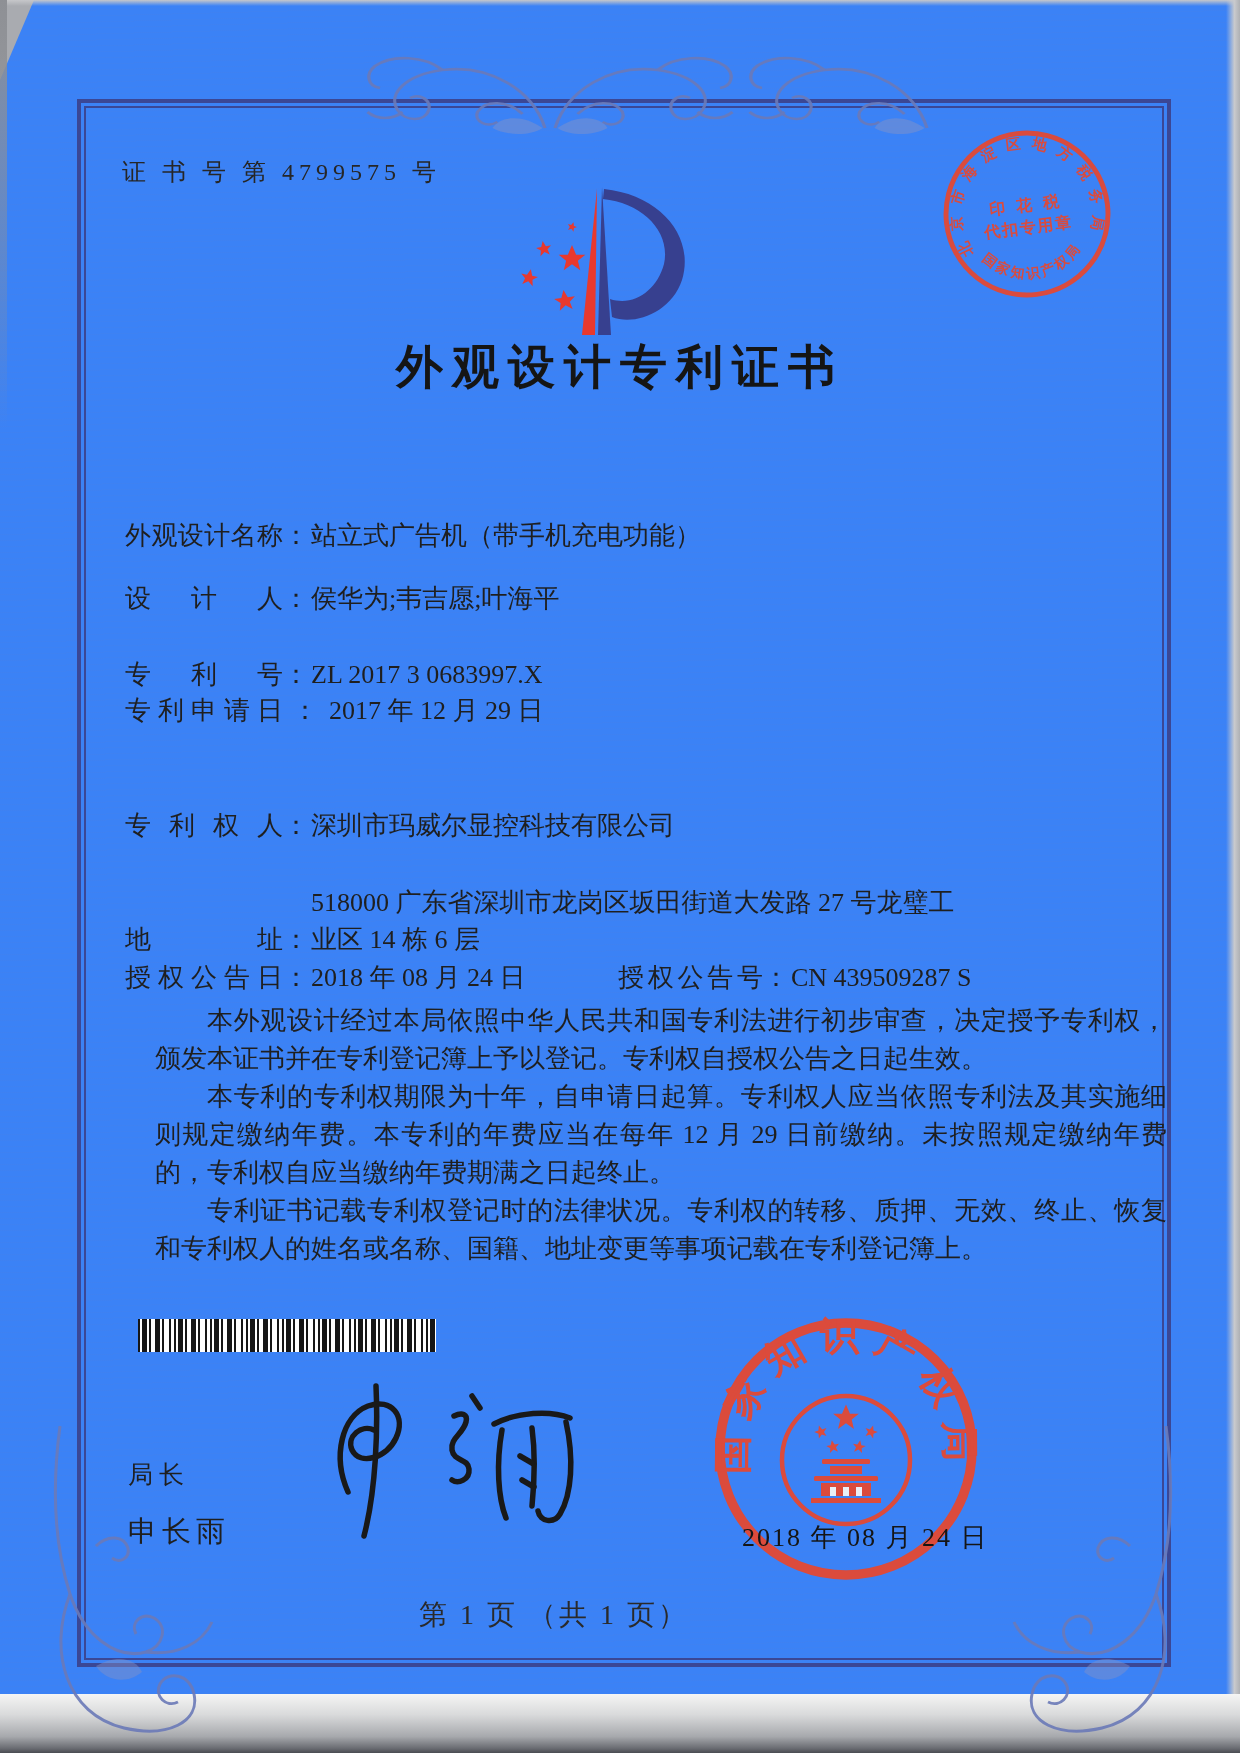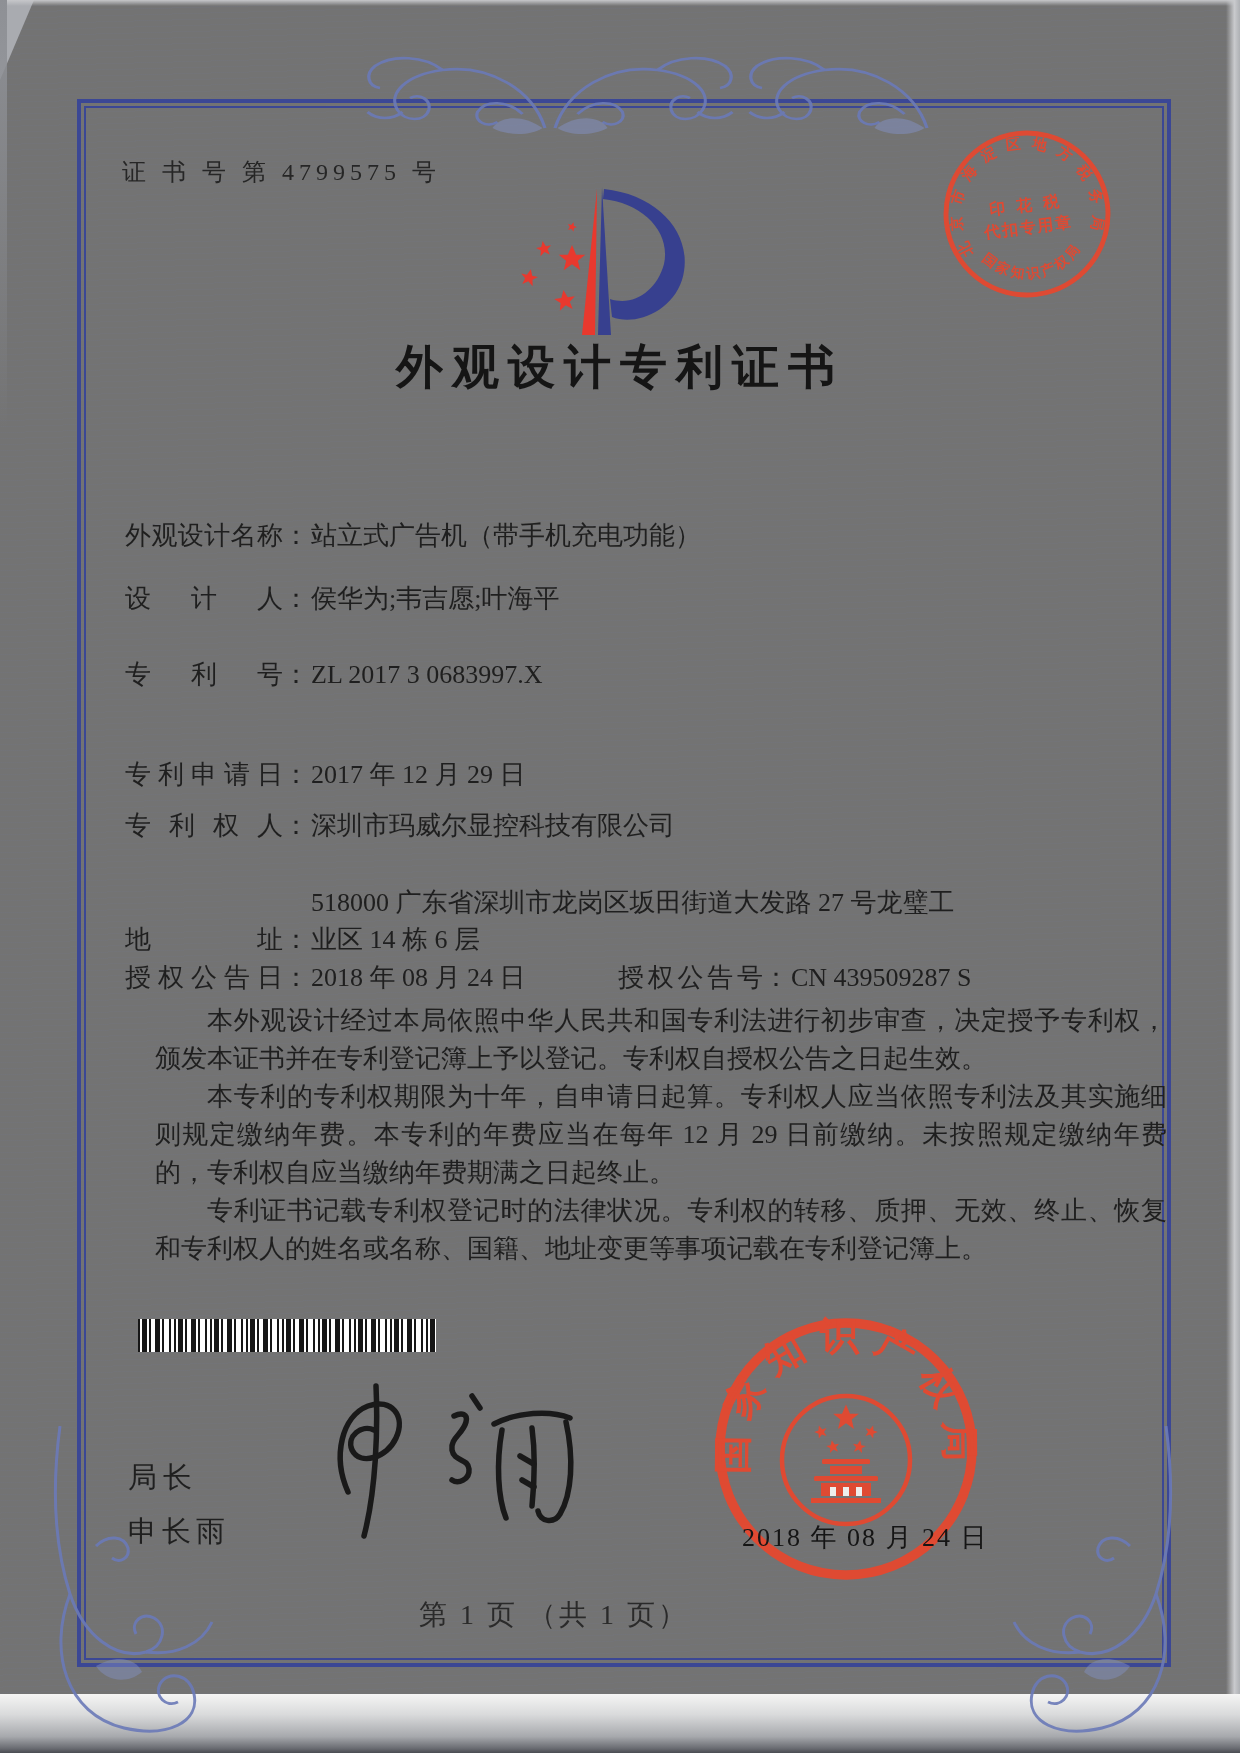--- a/index.html
+++ b/index.html
@@ -1,18 +1,18 @@
 <!DOCTYPE html>
 <html><head>
 <meta charset="utf-8">
 <style>
   html,body { margin:0; padding:0; background:#d8d8da; }
   .sheet {
     position:relative; width:1240px; height:1753px; overflow:hidden;
-    background:#737373; color:#1f1f1f;
+    background:#3b82f6; color:#1f1f1f;
     font-family:"Liberation Serif","DejaVu Serif",serif;
   }
   .sheet::before { 
     content:""; position:absolute; inset:0; pointer-events:none;
     background:repeating-linear-gradient(178.5deg, rgba(110,125,185,0.06) 0 1px, rgba(255,255,255,0) 1px 6px);
   }
   .abs { position:absolute; }
 
   
   .corner-tl { left:0; top:0; width:34px; height:80px; background:#a9abb0;
@@ -31,37 +31,37 @@
   .cert-no { left:122px; top:156px; font-size:24px; letter-spacing:5px; color:#262626; }
   .doc-title { left:0; right:0; top:336px; text-align:center; font-size:47px;
     font-weight:700; letter-spacing:9px; color:#151515; }
 
   .field-row { left:125px; width:1010px; display:flex; align-items:flex-start;
     font-size:26px; line-height:37px; }
   .fl-label { width:158px; text-align:justify; text-align-last:justify; flex:0 0 158px; }
   .fl-colon { width:28px; flex:0 0 28px; }
   .fl-value { flex:1; white-space:pre-line; }
   .row-0 { top:503px;margin-top:14px; } .row-1 { top:580px; } .row-2 { top:656px; }
-  .row-3 { top:756px; } .row-4 { top:807px; } .row-5 { top:884px;align-items:flex-end; }
+  .row-3 { top:692px;gap:9px; } .row-4 { top:807px; } .row-5 { top:884px;align-items:flex-end; }
   .row-grant { top:959px; }
   .grant-right { position:absolute; left:493px; top:0; display:flex; width:500px; }
   .grant-right .fl-label { flex:0 0 145px; width:145px; }
 
   .body-block { left:115px; width:1012px; top:1002px; font-size:26px;
     line-height:38px; text-align:justify;margin-left:40px; }
   .body-block p { margin:0; text-indent:2em; }
 
   .barcode { left:138px; top:1319px; width:298px; height:33px;
     background:repeating-linear-gradient(90deg,
       #161616 0 2px, #fff 2px 4px, #161616 4px 9px, #fff 9px 11px,
       #161616 11px 13px, #fff 13px 17px, #161616 17px 22px, #fff 22px 24px,
       #161616 24px 26px, #fff 26px 31px, #161616 31px 33px, #fff 33px 36px); }
 
   .sig-svg { left:312px; top:1372px; width:272px; height:178px; }
-  .role { left:128px; top:1458px; font-size:29px; letter-spacing:6px; }
+  .role { left:128px; top:1458px; font-size:25px; letter-spacing:6px; }
   .officer { left:128px; top:1512px; font-size:29px; letter-spacing:5px; }
 
   .seal-svg { left:710px; top:1313px; width:272px; height:272px; }
   .seal-date { left:742px; top:1520px; font-size:26px; letter-spacing:2px; color:#151515; z-index:5; }
 
   .stamp-svg { left:938px; top:125px; width:178px; height:178px; transform:rotate(-7deg); }
 
   .logo-svg { left:505px; top:183px; width:200px; height:152px; }
   .orn-top { left:362px; top:48px; width:570px; height:88px; }
   .orn-bl { left:36px; top:1426px; width:190px; height:320px; }

